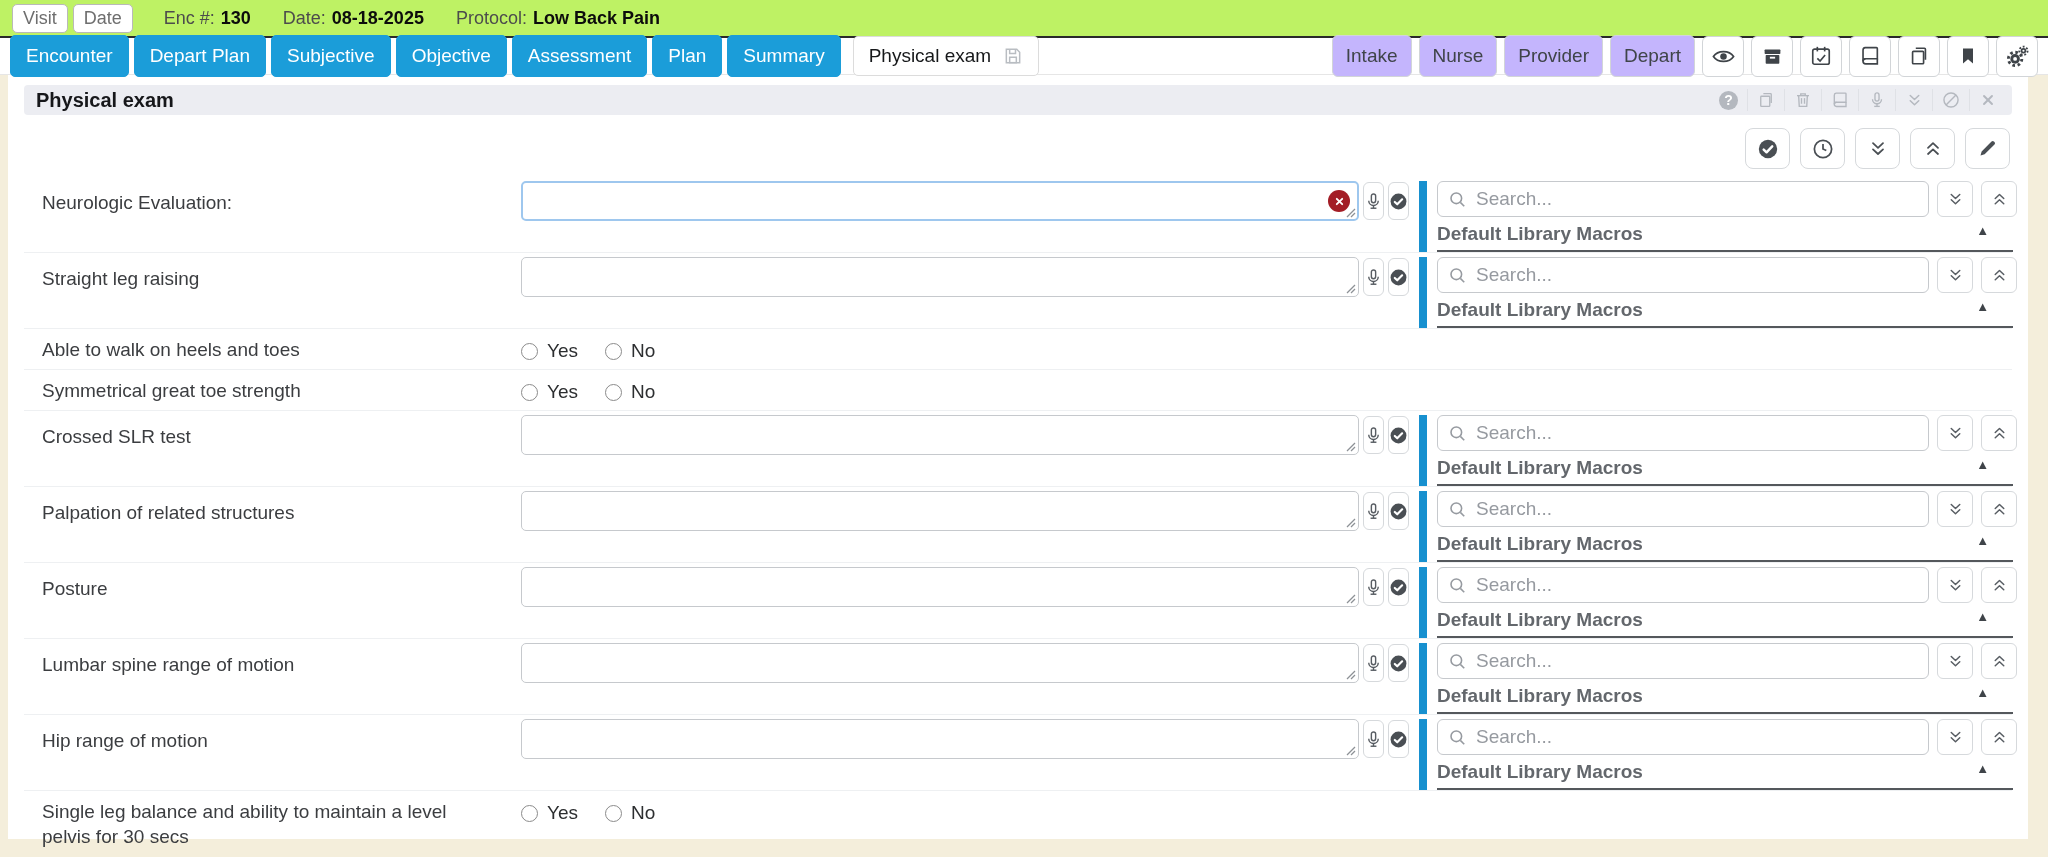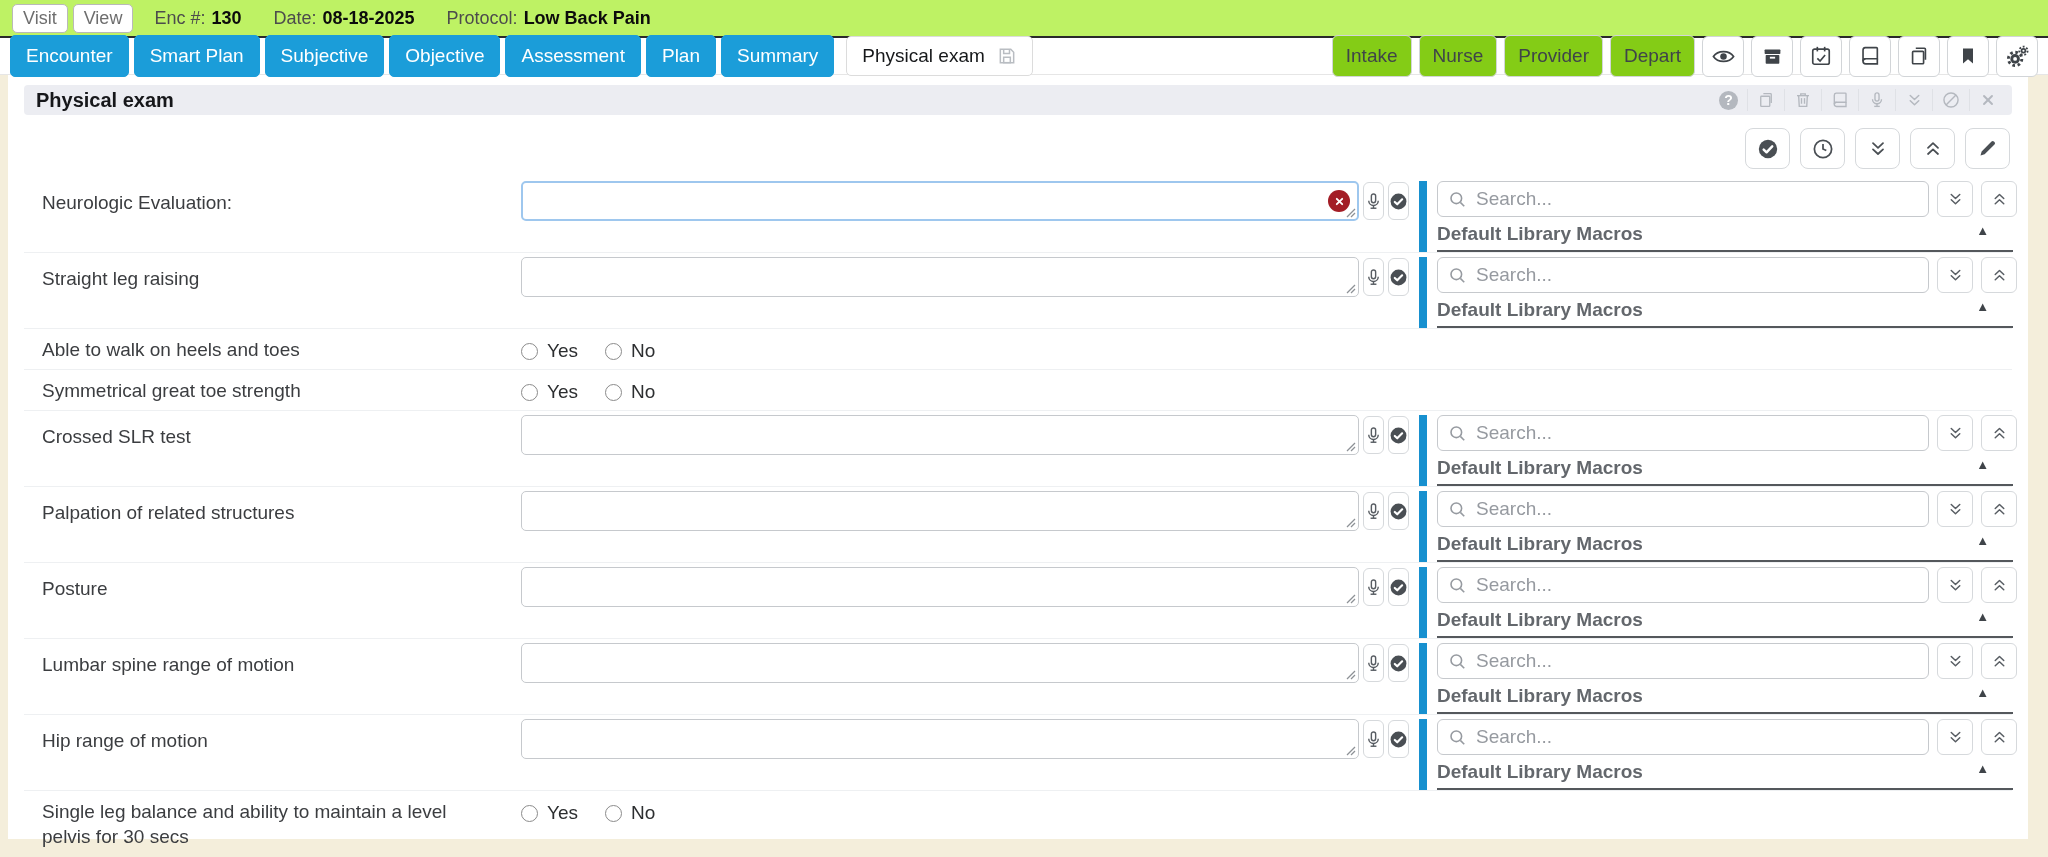--- a/index.html
+++ b/index.html
@@ -9,35 +9,35 @@
     background:#f4eedb; overflow:hidden; color:#333;
   }
   svg.i { display:block; }
   button { font-family:inherit; cursor:pointer; }
 
   
   .topbar { height:38px; background:#bef264; border-bottom:2px solid #2a2a2a;
             display:flex; align-items:center; padding:0 12px; }
   .tb-btn { border:1px solid #b9b9b9; border-radius:5px; background:#fff;
             color:#6e6e6e; font-size:18px; padding:3px 10px; margin-right:5px; }
-  .meta { display:flex; align-items:center; margin-left:16px; font-size:18px; color:#4c4c4c; }
+  .meta { display:flex; align-items:center; margin-left:26px; font-size:18px; color:#4c4c4c; }
   .meta .val { color:#0c0c0c; font-weight:bold; margin-left:6px; }
   .meta-gap { margin-left:32px; }
 
   
   .toolbar { height:37px; background:#fff; border-bottom:1px solid #e6e6e6;
              display:flex; align-items:center; padding:0 10px; }
   .nav-btn { background:#1b9dd9; border:1px solid #1b9dd9; color:#fff; font-size:19px;
              padding:9px 15px; border-radius:5px; margin-right:5px; }
   .tab-active { background:#fff; border:1px solid #dcdcdc; color:#16181a; font-size:19px;
              padding:8px 15px; border-radius:5px; margin-left:7px; display:flex;
              align-items:center; gap:12px; }
   .tab-active .i { color:#b9bdc2; }
   .tb-spacer { flex:1; }
-  .role-btn { border:1px solid #d2d5d8; border-radius:6px; background:#84cc16; color:#3f4449;
+  .role-btn { border:1px solid #d2d5d8; border-radius:6px; background:#c4b5fd; color:#3f4449;
              font-size:19px; padding:9px 13px; margin-left:7px; }
   .icon-btn { width:42px; height:41px; border:1px solid #d2d5d8; border-radius:6px;
              background:#fff; color:#3f4449; margin-left:7px; display:flex;
              align-items:center; justify-content:center; }
 
   
   .page { height:764px; padding:0 20px 0 8px; }
   .card { background:#fff; height:100%; padding:10px 16px 0 16px; }
 
   .section-header { height:30px; background:#ecedf2; border-radius:4px;
@@ -222,38 +222,38 @@
         <g stroke="currentColor" stroke-width="1.2">
           <line x1="1" y1="9" x2="9" y2="1"></line>
           <line x1="5" y1="9" x2="9" y2="5"></line>
         </g>
       </symbol>
   </defs>
 </svg>
 
 <div class="topbar">
   <button class="tb-btn">Visit</button>
-  <button class="tb-btn">View</button>
+  <button class="tb-btn">Date</button>
   <span class="meta">
       <span>Enc #:</span>
       <span class="val">130</span>
     </span>
   <span class="meta meta-gap">
       <span>Date:</span>
       <span class="val">08-18-2025</span>
     </span>
   <span class="meta meta-gap">
       <span>Protocol:</span>
       <span class="val">Low Back Pain</span>
     </span>
 </div>
 
 <div class="toolbar">
   <button class="nav-btn">Encounter</button>
-  <button class="nav-btn">Smart Plan</button>
+  <button class="nav-btn">Depart Plan</button>
   <button class="nav-btn">Subjective</button>
   <button class="nav-btn">Objective</button>
   <button class="nav-btn">Assessment</button>
   <button class="nav-btn">Plan</button>
   <button class="nav-btn">Summary</button>
   <button class="tab-active">
     <span>Physical exam</span>
     <svg class="i" width="20" height="20">
         <use href="#i-floppy"></use>
       </svg>

